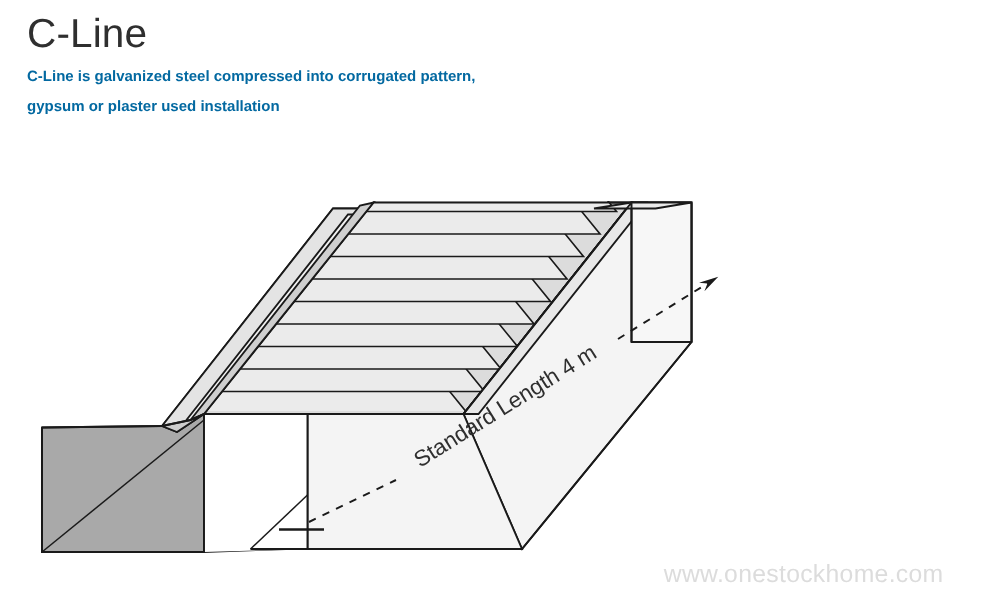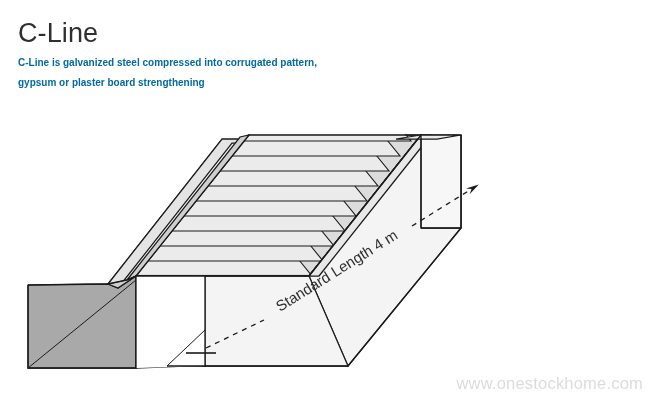--- a/index.html
+++ b/index.html
@@ -22,21 +22,21 @@
     left: 18px;
     top: 6px;
     width: 560px;
   }
   .page-title {
     font-size: 27px;
     font-weight: 300;
     line-height: 32px;
     letter-spacing: 0.1px;
     color: #2f2f2f;
-    margin: 11px 0 4px 0;
+    margin: 0 0 4px 0;
     white-space: nowrap;
   }
   .desc {
     font-size: 10px;
     line-height: 19.5px;
     font-weight: 700;
     color: #0369a1;
     margin: 0;
     max-width: 520px;
   }
@@ -46,21 +46,21 @@
     position: absolute;
     left: 0;
     top: 108px;
     width: 654px;
     height: 266px;
   }
   svg.figure { display: block; }
 
   .watermark {
     position: absolute;
-    right: 11px;
+    right: 25px;
     bottom: 11px;
     font-size: 16.5px;
     font-weight: 400;
     letter-spacing: 0.2px;
     color: #dcdcdc;
     white-space: nowrap;
   }
 
   .dim-label {
     font-family: "Liberation Sans", sans-serif;
@@ -68,21 +68,21 @@
     fill: #2f2f2f;
   }
 </style>
 </head>
 <body>
 
 <div class="text-block">
   <h1 class="page-title">C-Line</h1>
   <p class="desc">
     <span class="desc-line">C-Line is galvanized steel compressed into corrugated pattern,</span>
-    <span class="desc-line">gypsum or plaster board strengthening</span>
+    <span class="desc-line">gypsum or plaster used installation</span>
   </p>
 </div>
 
 <div class="figure-wrap">
 <svg class="figure" width="654" height="266" viewBox="0 0 654 266">
 
   <defs>
 
     <clipPath id="webClip">
       <polygon points="138,166 250,26 422,26 312,166"></polygon>

